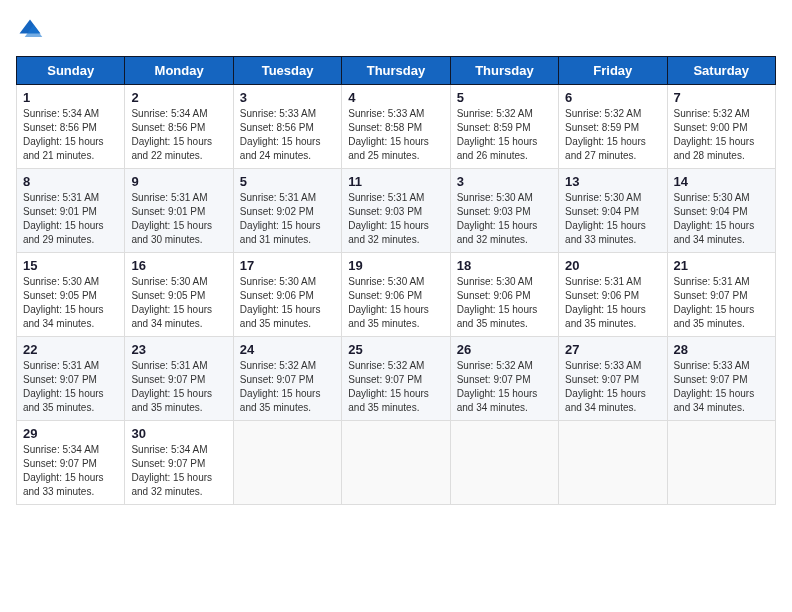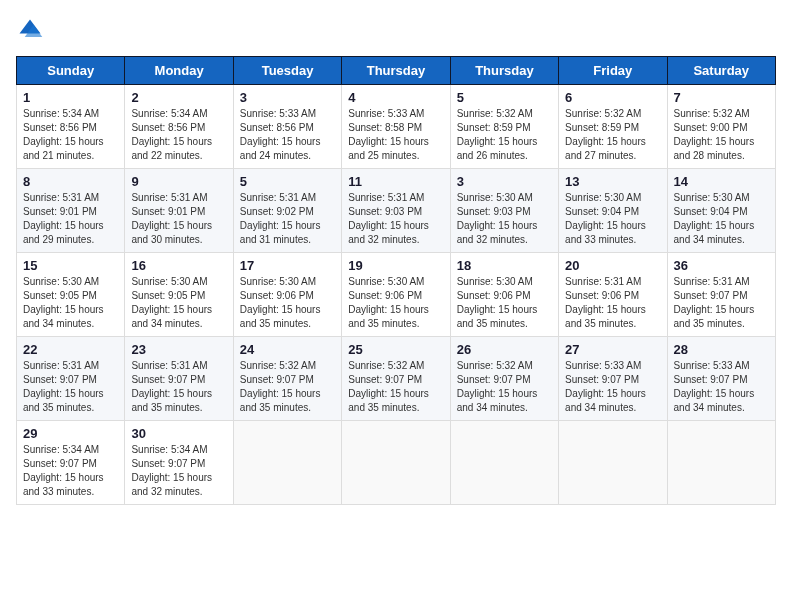--- a/index.html
+++ b/index.html
@@ -201,21 +201,21 @@
         </td>
         <td>
           <span class="day-num">18</span>
           <div class="day-info">Sunrise: 5:30 AM<br>Sunset: 9:06 PM<br>Daylight: 15 hours<br>and 35 minutes.</div>
         </td>
         <td>
           <span class="day-num">20</span>
           <div class="day-info">Sunrise: 5:31 AM<br>Sunset: 9:06 PM<br>Daylight: 15 hours<br>and 35 minutes.</div>
         </td>
         <td>
-          <span class="day-num">36</span>
+          <span class="day-num">21</span>
           <div class="day-info">Sunrise: 5:31 AM<br>Sunset: 9:07 PM<br>Daylight: 15 hours<br>and 35 minutes.</div>
         </td>
       </tr>
       <tr>
         <td>
           <span class="day-num">22</span>
           <div class="day-info">Sunrise: 5:31 AM<br>Sunset: 9:07 PM<br>Daylight: 15 hours<br>and 35 minutes.</div>
         </td>
         <td>
           <span class="day-num">23</span>

